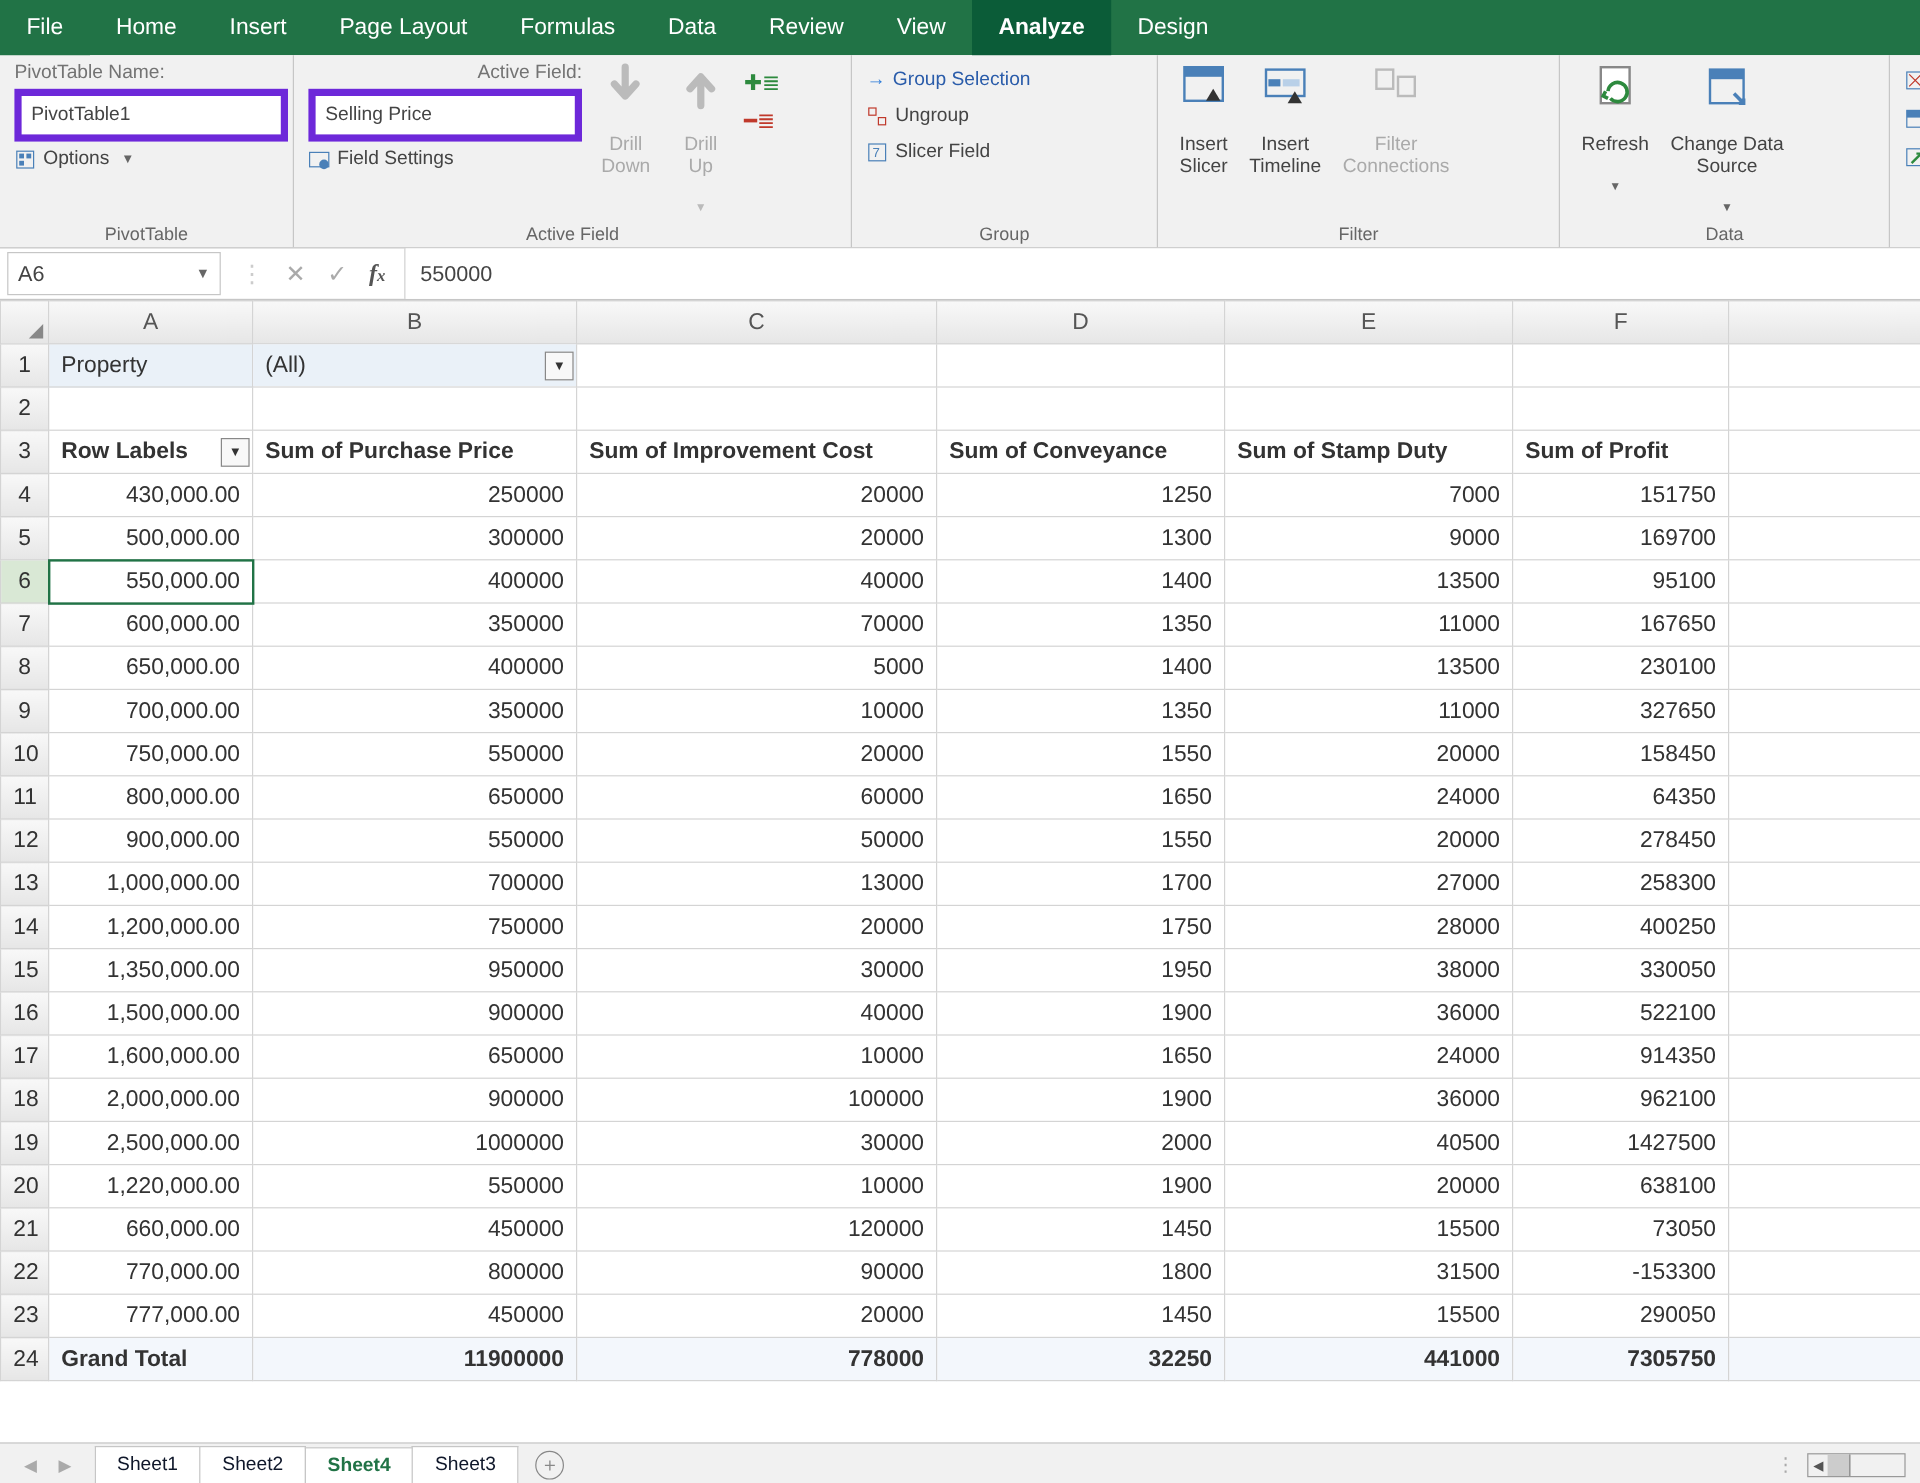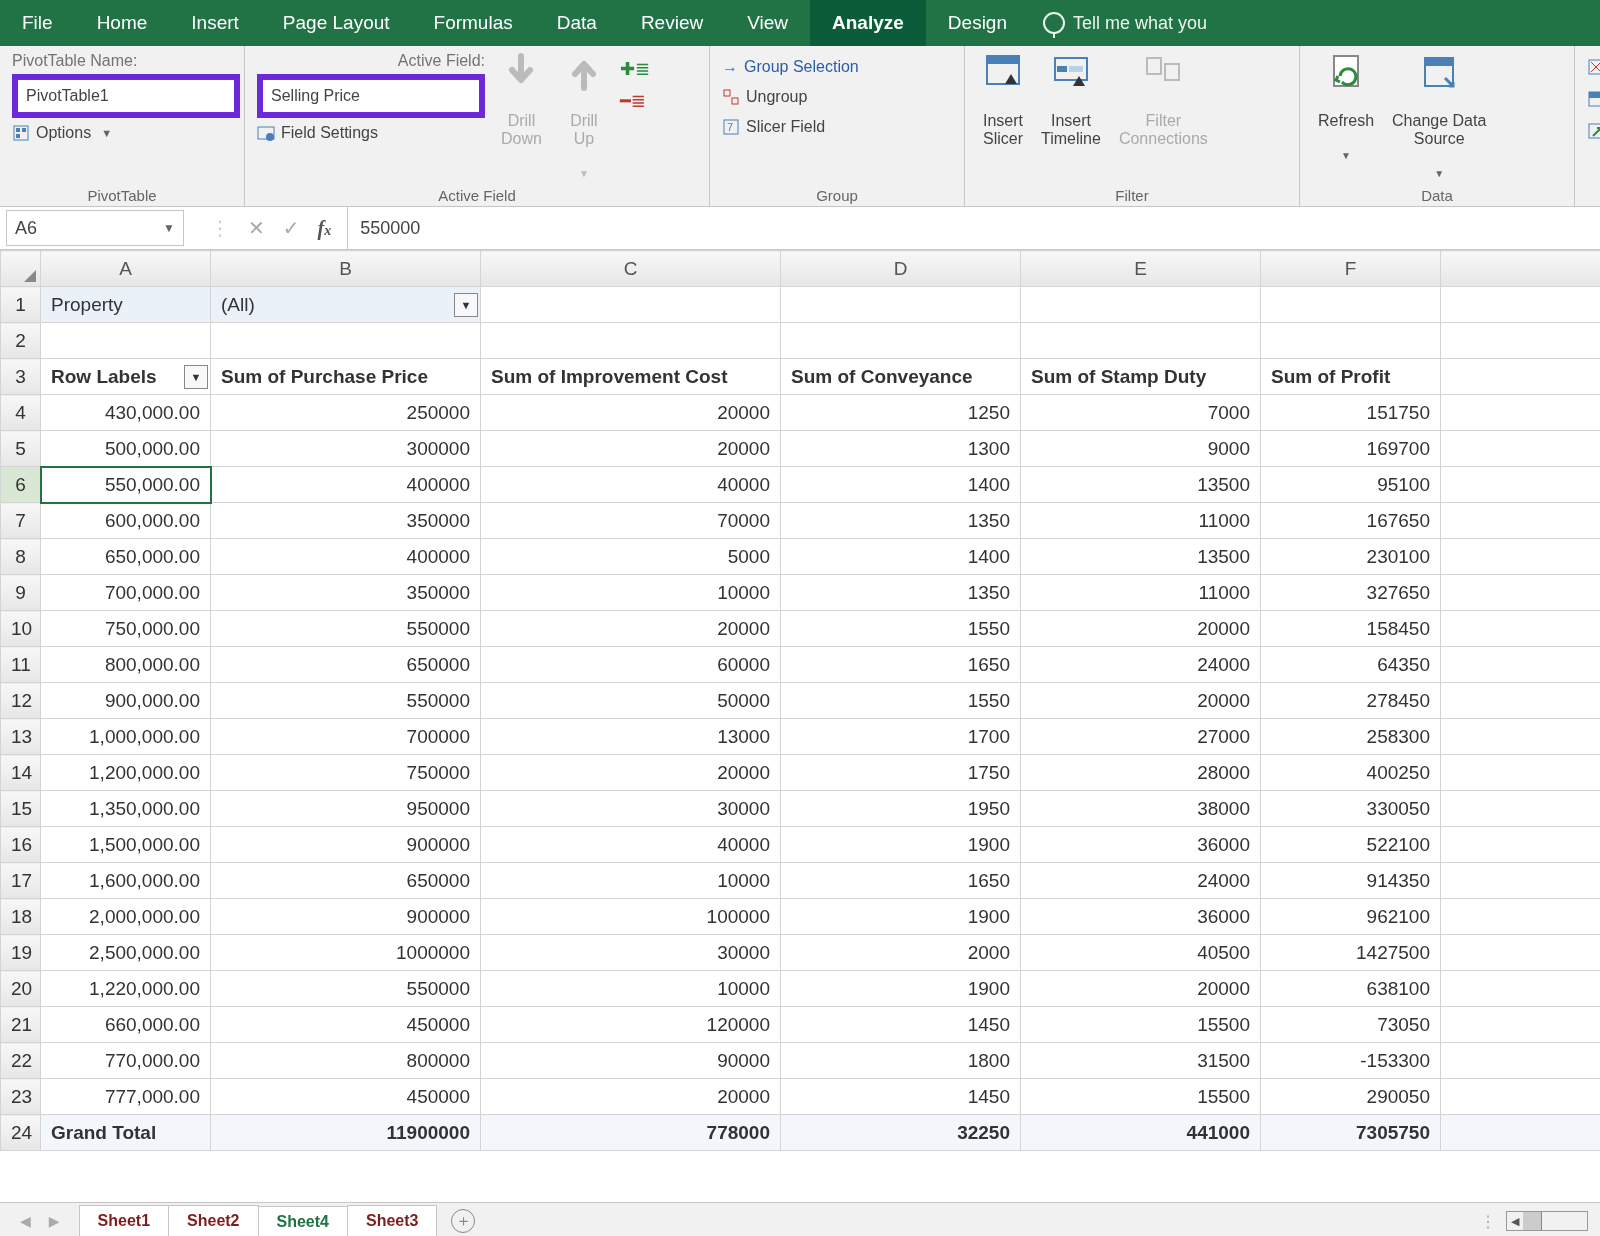--- a/index.html
+++ b/index.html
@@ -33,21 +33,21 @@
   .stacklabel{font-size:16px;color:#737373;white-space:nowrap;text-align:right;}
   .fieldbox{width:200px;height:28px;border:6px solid #6d28d9;background:#fff;font-size:16px;padding:2px 8px;display:flex;align-items:center;}
   .smalltool{display:flex;align-items:center;gap:6px;font-size:16px;color:#444;padding:2px 0;}
   .smalltool.blue{color:var(--blue-link);}
   .bigicon{display:flex;flex-direction:column;align-items:center;gap:20px;font-size:16px;color:#444;padding:0 6px;}
   .bigicon.disabled{color:#aaa;}
   .icon-box{width:40px;height:40px;display:flex;align-items:center;justify-content:center;}
   .mini-icon{width:18px;height:18px;display:inline-block;}
   
   .fbar{display:flex;align-items:stretch;height:42px;border-bottom:1px solid var(--border);}
-  .namebox{width:160px;border:1px solid var(--border);margin:3px 10px 3px 6px;display:flex;align-items:center;justify-content:space-between;padding:0 8px;font-size:18px;background:#fff;}
+  .namebox{width:160px;border:1px solid var(--border);margin:3px 0 3px 6px;display:flex;align-items:center;justify-content:space-between;padding:0 8px;font-size:18px;background:#fff;}
   .namebox .dd{color:#666;font-size:12px;}
   .fxtools{display:flex;align-items:center;gap:18px;padding:0 16px;border-right:1px solid var(--border);color:#aaa;font-size:20px;}
   .fxtools .fx{font-style:italic;font-family:"Times New Roman",serif;color:#555;font-weight:bold;}
   .formula-input{flex:1;display:flex;align-items:center;padding:0 12px;font-size:18px;background:#fff;}
   
   .gridwrap{position:relative;height:calc(1236px - 46px - 160px - 42px - 36px);}
   table.grid{border-collapse:collapse;table-layout:fixed;width:1600px;}
   table.grid th, table.grid td{border:1px solid var(--grid-border);height:36px;padding:0 10px;font-size:19px;color:#333;box-sizing:border-box;}
   table.grid th{background:linear-gradient(var(--header-grad-top),var(--header-grad-bot));font-weight:normal;color:#555;text-align:center;}
   .corner{width:40px;background:linear-gradient(var(--header-grad-top),var(--header-grad-bot));position:relative;}
@@ -66,45 +66,41 @@
   .bold{font-weight:bold;color:#222;}
   .ral{text-align:right;}
   .selected-cell{outline:2px solid var(--selected-border);outline-offset:-1px;}
   th.col-active{background:#d9e8d5;}
   td.rowhdr.row-active{background:#d9e8d5;}
   .grandtotal td{border-top:1px solid #7da7d9;border-bottom:1px solid #7da7d9;background:#f3f7fc;}
   .grandtotal td:first-child{background:linear-gradient(var(--header-grad-top),var(--header-grad-bot));} 
   
   .sheetbar{height:36px;display:flex;align-items:center;background:#f1f1f1;border-top:1px solid var(--border);font-size:16px;}
   .sbar-nav{display:flex;gap:18px;padding:0 20px;color:#aaa;font-size:14px;}
-  .sheettab{padding:6px 18px;border:1px solid var(--border);border-bottom:none;background:#fff;margin-left:-1px;color:#7f1d1d;font-weight:bold;}
+  .sheettab{padding:6px 18px;border:1px solid var(--border);border-bottom:none;background:#fff;margin-left:-1px;color:#0f172a;}
   .sheettab.active{color:var(--excel-green);font-weight:bold;border-bottom:2px solid #fff;position:relative;top:1px;}
   .addsheet{margin-left:14px;width:22px;height:22px;border:1.5px solid #888;border-radius:50%;display:flex;align-items:center;justify-content:center;color:#888;font-size:16px;}
   .sheetbar .spacer{flex:1;}
   .hscroll{width:80px;height:18px;border:1px solid #999;display:flex;align-items:center;margin-right:12px;}
   .hscroll .thumb{width:18px;height:100%;background:#ccc;border-right:1px solid #888;}
 </style>
 </head>
 <body>
 
 <div class="topbar">
   <div class="tab file">File</div>
   <div class="tab">Home</div>
   <div class="tab">Insert</div>
   <div class="tab">Page Layout</div>
   <div class="tab">Formulas</div>
   <div class="tab">Data</div>
   <div class="tab">Review</div>
   <div class="tab">View</div>
   <div class="tab active">Analyze</div>
   <div class="tab">Design</div>
-  <div class="tellme">
-    <span class="bulb"></span>
-    <span>Tell me what you</span>
-  </div>
 </div>
 
 <div class="ribbon">
 
   <div class="rgroup" style="min-width:220px">
     <div class="rgroup-body" style="flex-direction:column;gap:4px;">
       <div class="stacklabel">PivotTable Name:</div>
       <div class="fieldbox">PivotTable1</div>
       <div class="smalltool">
         <span class="mini-icon">

